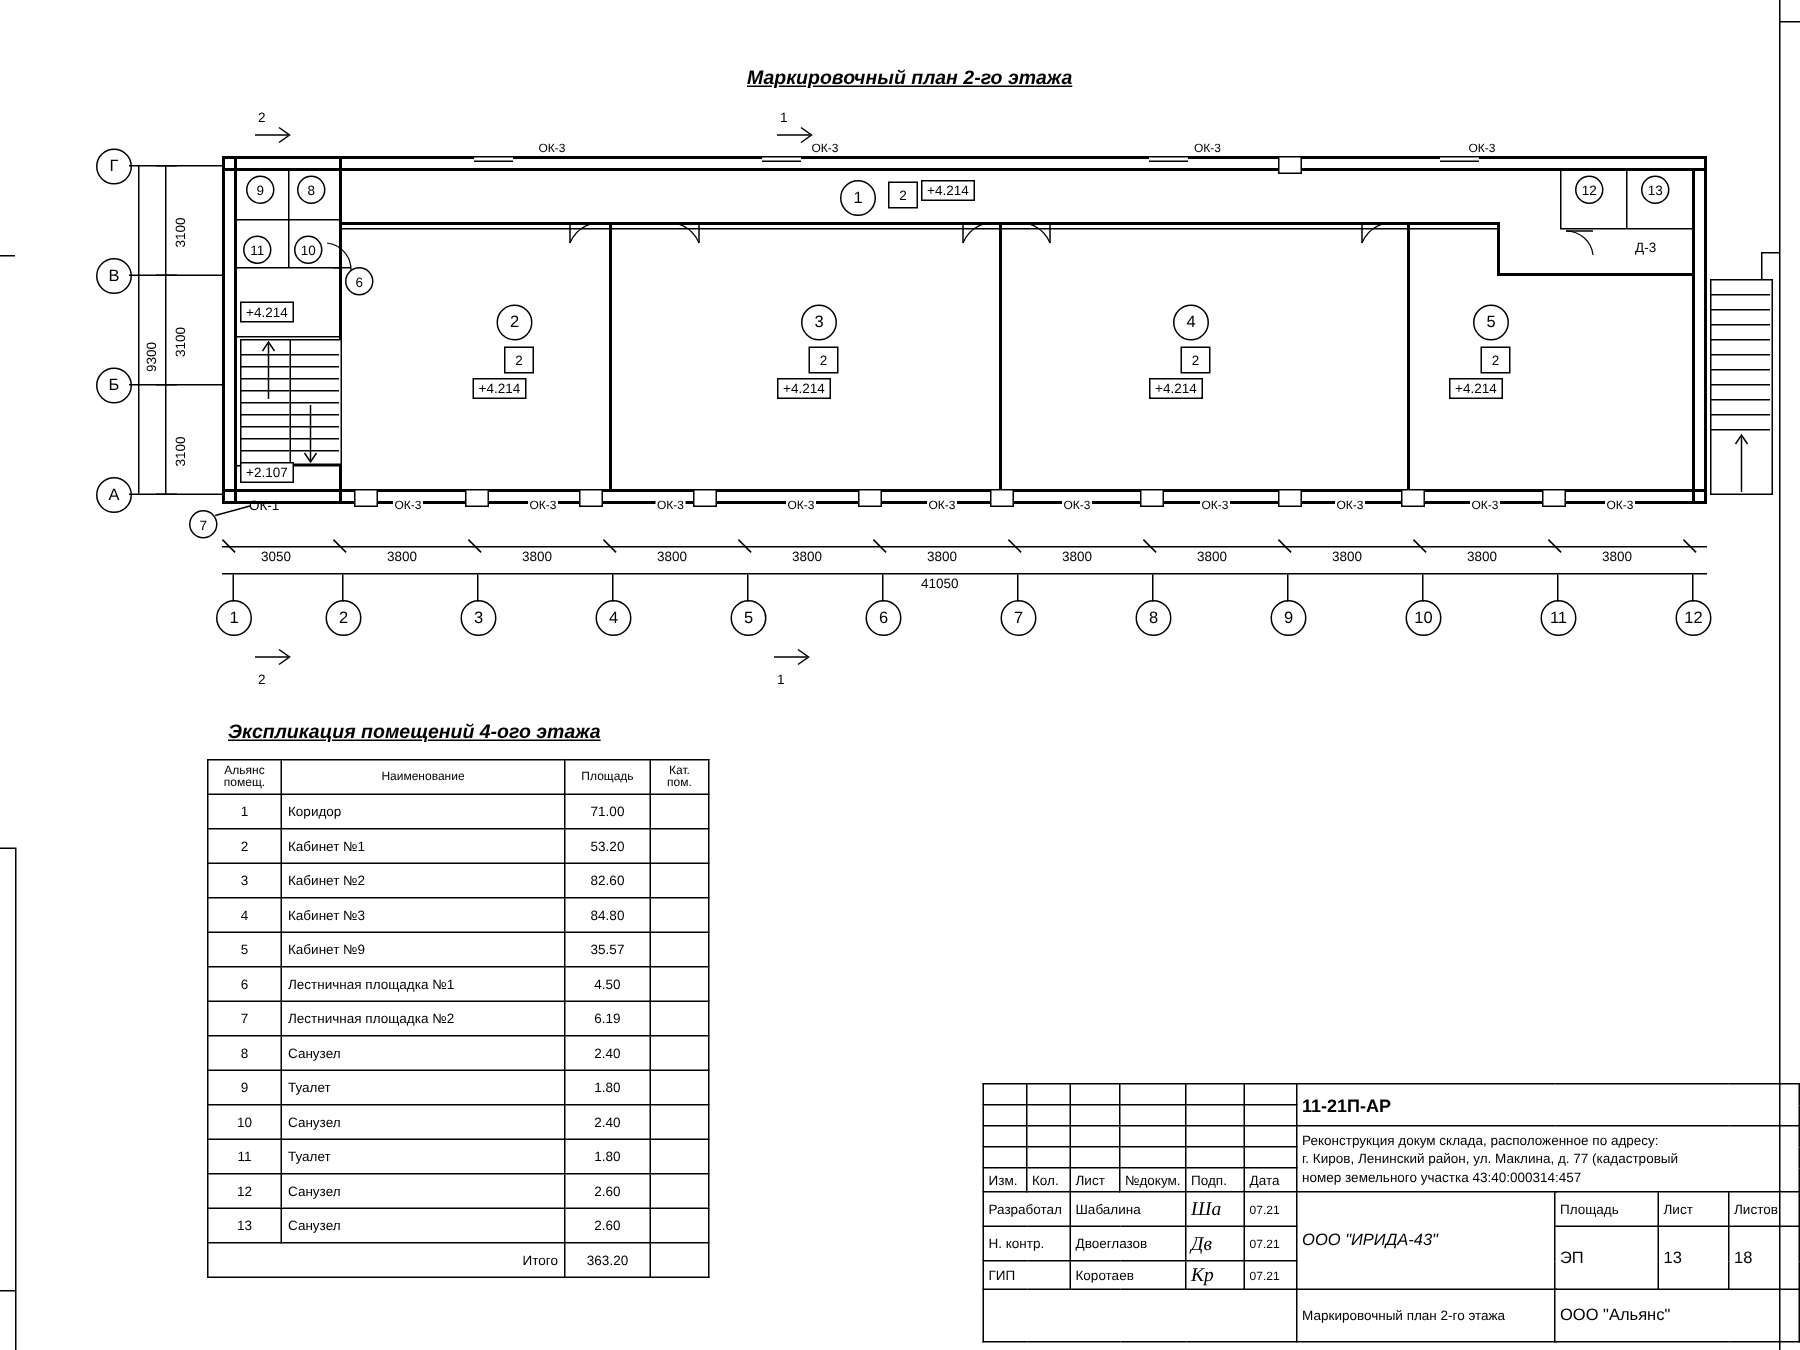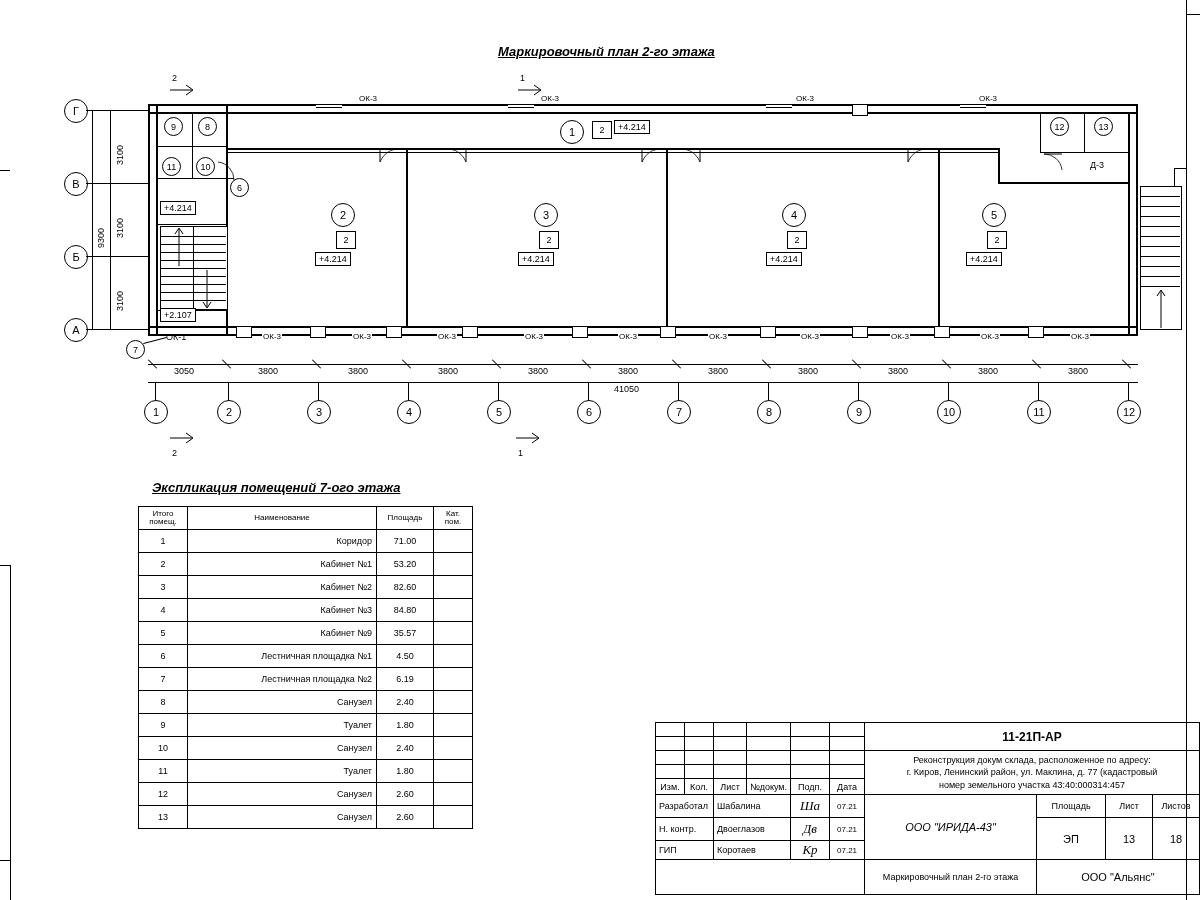--- a/index.html
+++ b/index.html
@@ -20,27 +20,27 @@
   .lbl{position:absolute;font-size:8px;white-space:nowrap;background:#fff;padding:0 1px;}
   .lbl9{position:absolute;font-size:9px;white-space:nowrap;}
   .dimtxt{position:absolute;font-size:9px;white-space:nowrap;}
   .rot{position:absolute;font-size:9px;transform:rotate(-90deg);transform-origin:left top;white-space:nowrap;}
   .stairbox{position:absolute;border:1px solid #000;background:#fff;}
 
   
   .extab{position:absolute;left:138px;top:506px;border-collapse:collapse;font-size:9px;}
   .extab td,.extab th{border:1px solid #000;padding:2px 4px;height:18px;}
   .extab .c{text-align:center;}
-  .extab .l{text-align:right;}
+  .extab .l{text-align:left;}
   .extab .hd{text-align:center;font-size:8px;font-weight:normal;line-height:1.05;}
 
   
   .stamp{position:absolute;left:655px;top:722px;border-collapse:collapse;font-size:9px;}
   .stamp td{border:1px solid #000;padding:0 3px;}
-  .stamp .c{text-align:center;}
+  .stamp .c{text-align:left;}
   .sig{font-family:"Liberation Serif",serif;font-style:italic;font-size:13px;line-height:0.9;}
 </style>
 </head>
 <body>
 
 <div class="sheet">
 
   <div class="frame-line" style="left:1186px;top:0;width:1px;height:900px;"></div>
   <div class="frame-line" style="left:1186px;top:14px;width:14px;height:1px;"></div>
   <div class="frame-line" style="left:0;top:170px;width:10px;height:1px;"></div>
@@ -319,26 +319,26 @@
     <div class="thin" style="left:498px;top:383px;width:1px;height:18px;"></div>
     <div class="thin" style="left:588px;top:383px;width:1px;height:18px;"></div>
     <div class="thin" style="left:678px;top:383px;width:1px;height:18px;"></div>
     <div class="thin" style="left:768px;top:383px;width:1px;height:18px;"></div>
     <div class="thin" style="left:858px;top:383px;width:1px;height:18px;"></div>
     <div class="thin" style="left:948px;top:383px;width:1px;height:18px;"></div>
     <div class="thin" style="left:1038px;top:383px;width:1px;height:18px;"></div>
     <div class="thin" style="left:1128px;top:383px;width:1px;height:18px;"></div>
   </div>
 
-  <div class="ttl" style="left:152px;top:480px;"><u>Экспликация помещений 7-ого этажа</u></div>
+  <div class="ttl" style="left:152px;top:480px;"><u>Экспликация помещений 4-ого этажа</u></div>
 
   <table class="extab">
     <thead>
       <tr>
-        <th class="hd" style="width:40px;">Итого помещ.</th>
+        <th class="hd" style="width:40px;">Альянс помещ.</th>
         <th class="hd" style="width:180px;">Наименование</th>
         <th class="hd" style="width:48px;">Площадь</th>
         <th class="hd" style="width:30px;">Кат. пом.</th>
       </tr>
     </thead>
     <tbody>
       <tr>
           <td class="c">1</td>
           <td class="l">Коридор</td>
           <td class="c">71.00</td>
@@ -409,20 +409,25 @@
           <td class="l">Санузел</td>
           <td class="c">2.60</td>
           <td class="c"></td>
         </tr>
       <tr>
           <td class="c">13</td>
           <td class="l">Санузел</td>
           <td class="c">2.60</td>
           <td class="c"></td>
         </tr>
+      <tr>
+        <td colspan="2" style="text-align:right;">Итого</td>
+        <td class="c">363.20</td>
+        <td class="c"></td>
+      </tr>
     </tbody>
   </table>
 
   <table class="stamp">
     <tbody>
         <tr>
       <td style="width:22px;height:13px;"></td>
       <td style="width:22px;"></td>
       <td style="width:26px;"></td>
       <td style="width:36px;"></td>

